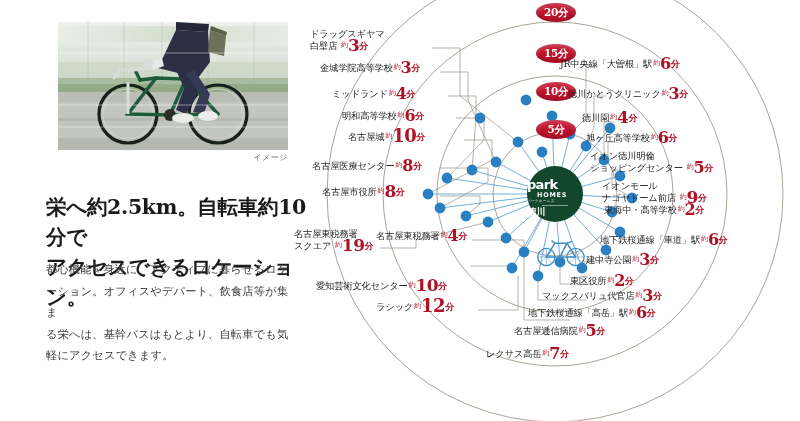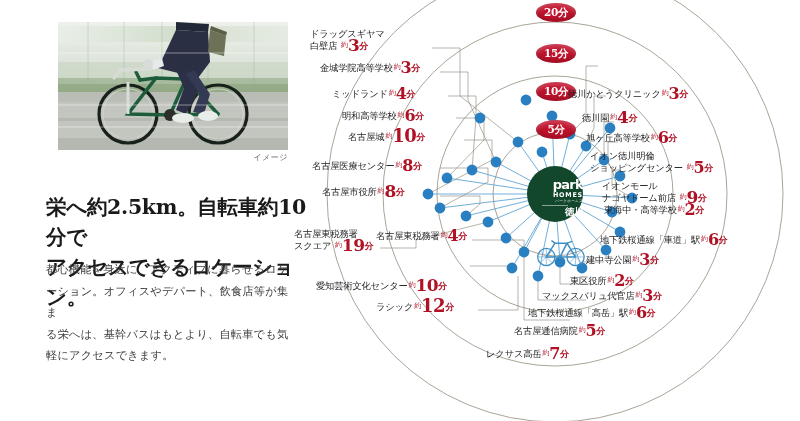--- a/index.html
+++ b/index.html
@@ -84,21 +84,21 @@
     box-shadow:inset 0 -3px 5px rgba(0,0,0,.18), inset 0 3px 4px rgba(255,255,255,.22);
   }
 
   
   #center-logo{
     position:absolute;
     left:527px;top:166px;width:56px;height:56px;
     border-radius:50%;
     background:#13472c;
     color:#fff;
-    text-align:right;
+    text-align:left;
   }
   #logo-park{
     display:block;margin-top:13px;
     font-family:"DejaVu Sans", sans-serif;
     font-size:13px;font-weight:bold;letter-spacing:-0.7px;line-height:12px;
   }
   #logo-homes{
     display:block;
     font-family:"DejaVu Sans", sans-serif;
     font-size:6.4px;font-weight:bold;letter-spacing:.8px;line-height:8px;padding-left:10px;
@@ -382,20 +382,23 @@
     </div>
 
     <div class="lbl r" style="left:-4px;top:256px;width:154px;margin-top:24px;">
       <span>愛知芸術文化センター</span><span class="ap">約</span><span class="mn" style="font-size:17px">10</span><span class="fn">分</span>
     </div>
 
     <div class="lbl r" style="left:56px;top:300px;width:100px;">
       <span>ラシック</span><span class="ap">約</span><span class="mn" style="font-size:18px">12</span><span class="fn">分</span>
     </div>
 
+    <div class="lbl" style="left:240px;top:58px;">
+      <span>JR中央線「大曽根」駅</span><span class="ap">約</span><span class="mn" style="font-size:16px">6</span><span class="fn">分</span>
+    </div>
 
     <div class="lbl" style="left:248px;top:88px;">
       <span>徳川かとうクリニック</span><span class="ap">約</span><span class="mn" style="font-size:16px">3</span><span class="fn">分</span>
     </div>
 
     <div class="lbl" style="left:262px;top:112px;">
       <span>徳川園</span><span class="ap">約</span><span class="mn" style="font-size:17px">4</span><span class="fn">分</span>
     </div>
 
     <div class="lbl" style="left:266px;top:132px;">

